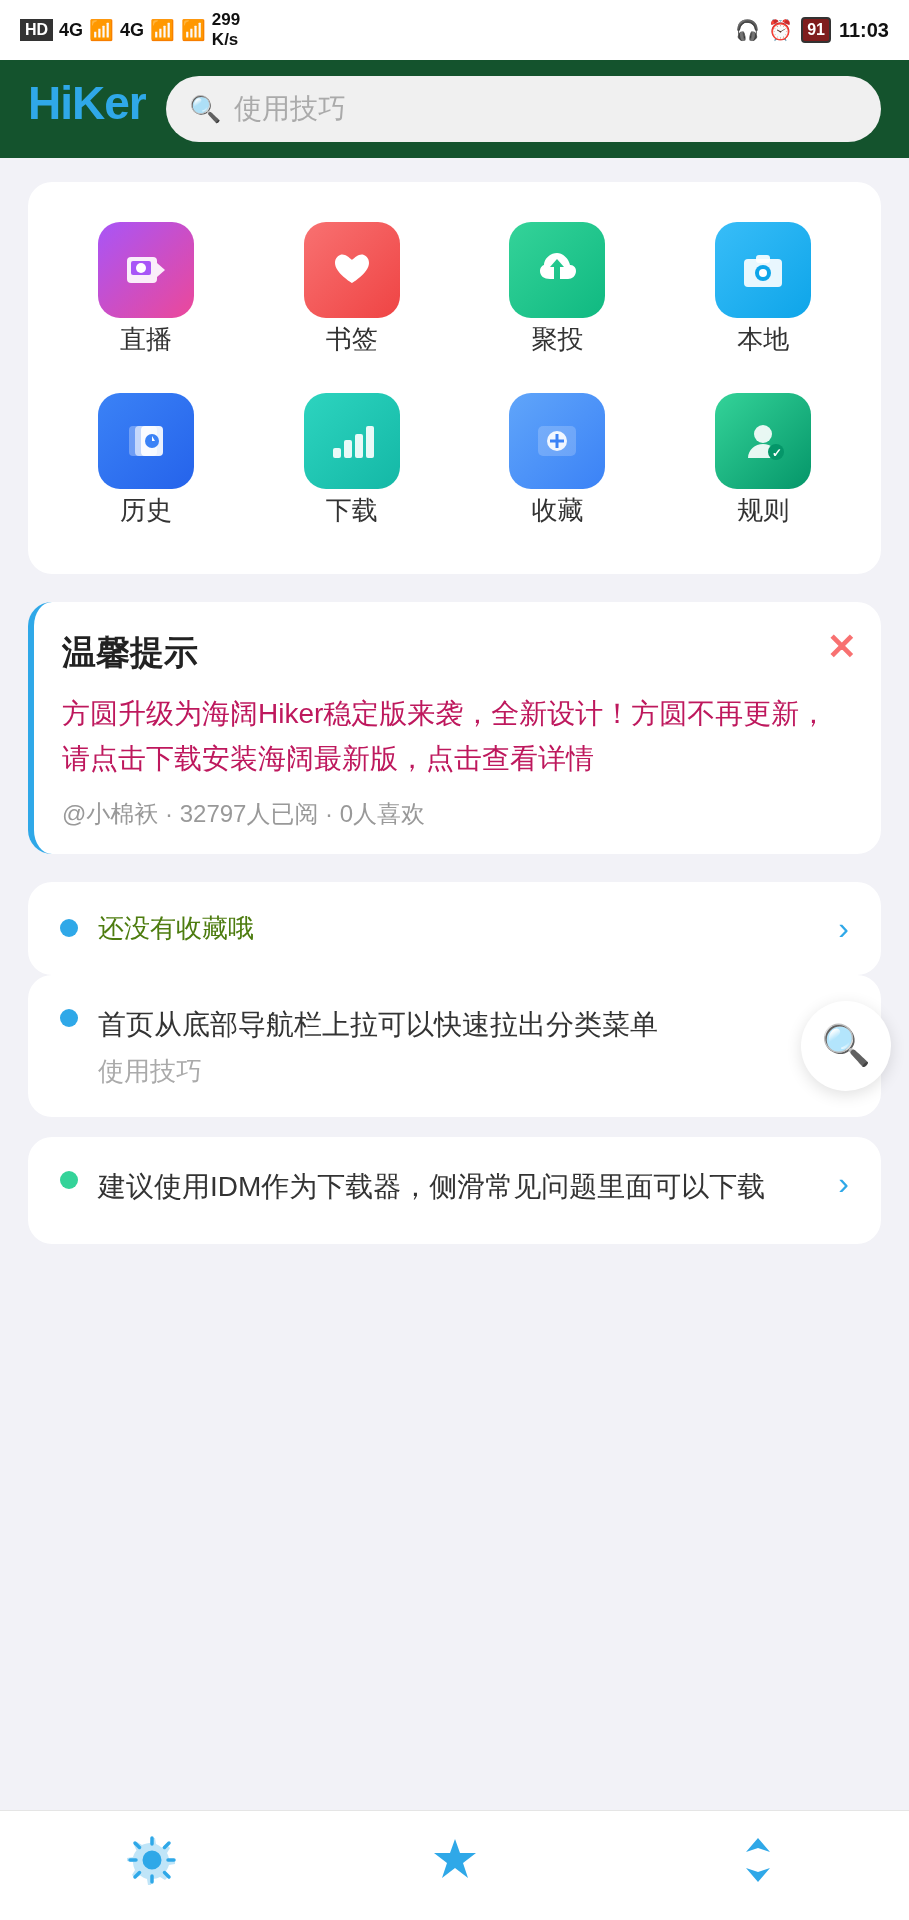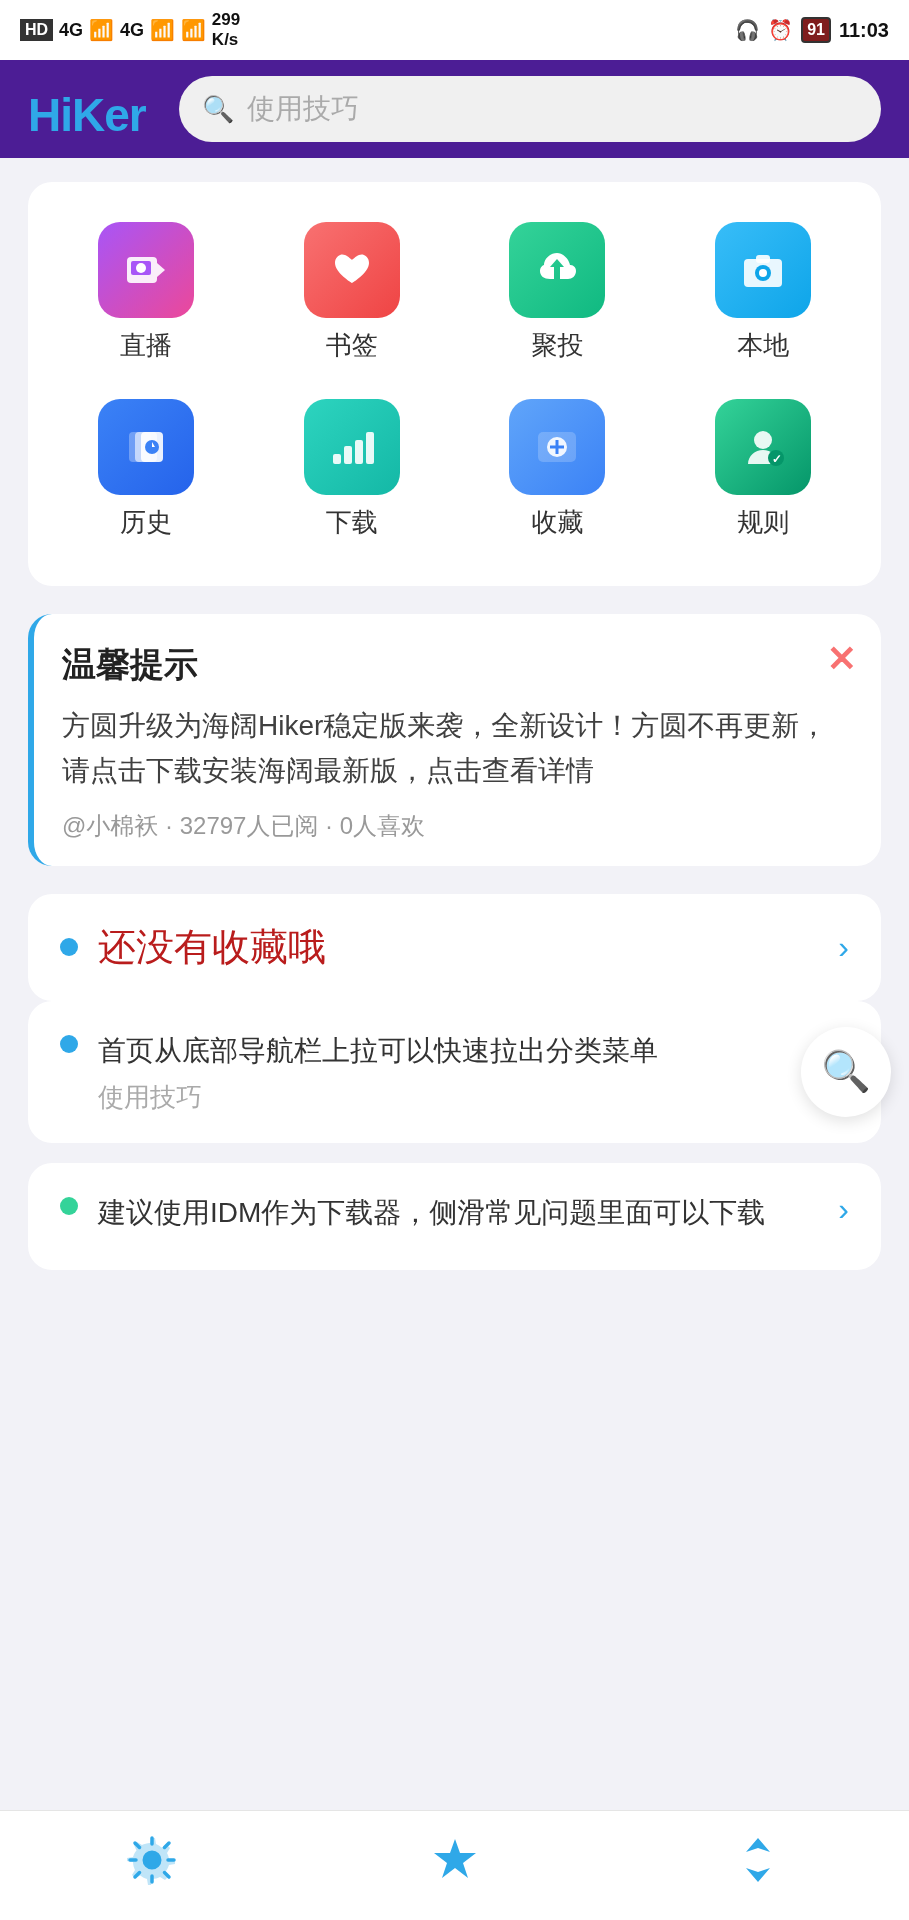--- a/index.html
+++ b/index.html
@@ -33,25 +33,25 @@
       border-radius: 4px;
       padding: 2px 4px;
       font-size: 16px;
       background: #7f1d1d;
       color: #fff;
       font-weight: 700;
     }
 
     
     .header {
-      background: #4c1d95;
-      display: flex;
-      align-items: flex-end;
+      background: #14532d;
+      display: flex;
+      align-items: flex-start;
       padding: 16px 28px;
-      gap: 33px;
+      gap: 20px;
     }
     .logo {
       font-size: 46px;
       font-weight: 800;
       color: #2fa8e8;
       letter-spacing: -1px;
     }
     .search-bar {
       flex: 1;
       background: #f0f0f0;
@@ -73,21 +73,21 @@
     }
     .app-grid {
       display: grid;
       grid-template-columns: repeat(4, 1fr);
       gap: 10px;
     }
     .app-item {
       display: flex;
       flex-direction: column;
       align-items: center;
-      gap: 10px;
+      gap: 4px;
       padding: 10px 4px 16px;
     }
     .app-icon {
       width: 96px;
       height: 96px;
       border-radius: 22px;
       display: flex;
       align-items: center;
       justify-content: center;
       font-size: 42px;
@@ -115,21 +115,21 @@
       border-left: 6px solid #2fa8e8;
     }
     .notice-title {
       font-size: 34px;
       font-weight: 700;
       color: #222;
       margin-bottom: 16px;
     }
     .notice-content {
       font-size: 28px;
-      color: #404040;
+      color: #be185d;
       line-height: 1.6;
       margin-bottom: 16px;
     }
     .notice-meta {
       font-size: 24px;
       color: #999;
     }
     .notice-close {
       position: absolute;
       top: 24px;
@@ -152,21 +152,21 @@
     }
     .fav-left { display: flex; align-items: center; gap: 20px; }
     .dot-blue {
       width: 18px; height: 18px; border-radius: 50%;
       background: #2fa8e8; flex-shrink: 0;
     }
     .dot-green {
       width: 18px; height: 18px; border-radius: 50%;
       background: #34d399; flex-shrink: 0;
     }
-    .fav-text { font-size: 38px; color: #b91c1c; }
+    .fav-text { font-size: 26px; color: #4d7c0f; }
     .chevron { font-size: 32px; color: #2fa8e8; }
 
     
     .skill-label {
       margin: 32px 28px 16px;
       font-size: 30px;
       font-weight: 800;
       color: #222;
       letter-spacing: 2px;
     }

